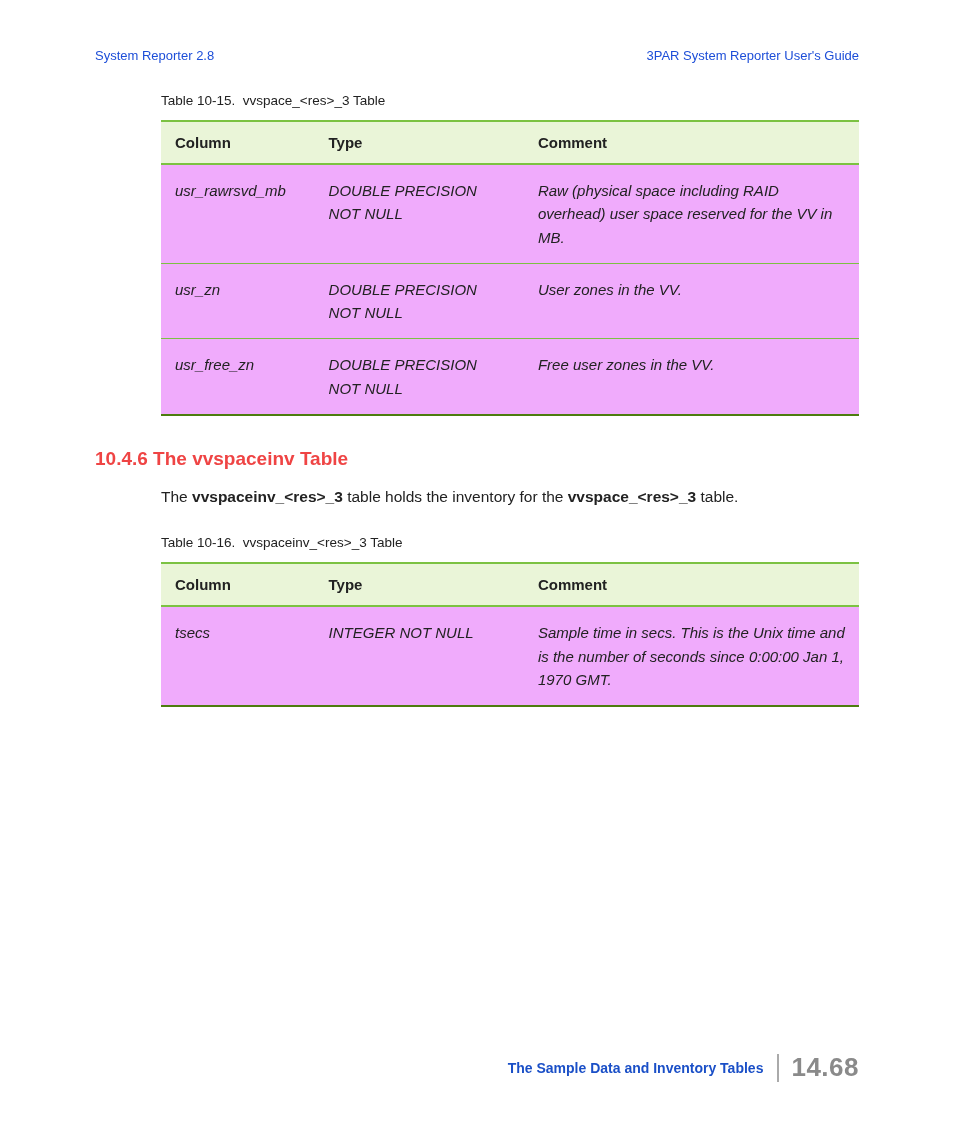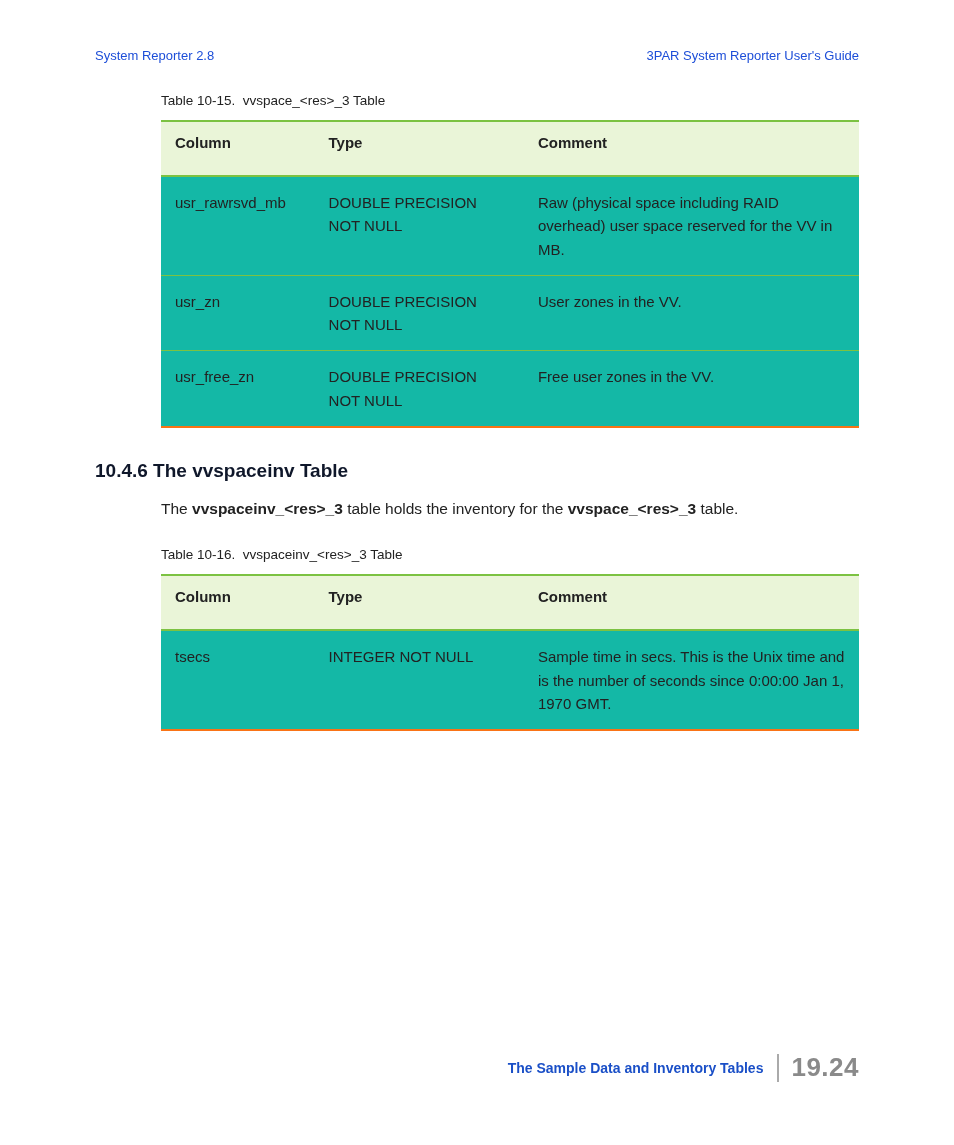--- a/index.html
+++ b/index.html
@@ -29,42 +29,43 @@
   .content { margin-left: 66px; }
   table.data {
     width: 100%;
     border-collapse: collapse;
     font-size: 15px;
   }
   table.data thead th {
     text-align: left;
     font-weight: 700;
     background: #eaf5d8;
-    padding: 12px 14px 24px 14px;
+    padding: 12px 14px 12px 14px;
     border-top: 2px solid #7cc242;
     border-bottom: 2px solid #7cc242;
     font-size: 15px;
     margin-left: 16px;
   }
   table.data tbody td {
     padding: 14px 14px;
     border-bottom: 1px solid #7cc242;
     vertical-align: top;
-    background: #14b8a6;
+    background: #f0abfc;
     line-height: 1.55;
+    font-style: italic;
   }
   table.data tbody tr:last-child td {
-    border-bottom: 2px solid #f97316;
+    border-bottom: 2px solid #4d7c0f;
   }
   .col1 { width: 22%; }
   .col2 { width: 30%; }
   .col3 { width: 48%; }
   h2.section {
     font-size: 19px;
-    color: #0f172a;
+    color: #ef4444;
     font-weight: 700;
     margin-top: 32px;
     margin-bottom: 16px;
   }
   p.body {
     font-size: 15.5px;
     margin-left: 66px;
     margin-bottom: 28px;
     line-height: 1.4;
   }
@@ -163,14 +164,14 @@
         <td>INTEGER NOT NULL</td>
         <td>Sample time in secs. This is the Unix time and is the number of seconds since 0:00:00 Jan 1, 1970 GMT.</td>
       </tr>
     </tbody>
   </table>
 </div>
 
 <div class="footer">
   <span class="link">The Sample Data and Inventory Tables</span>
   <span class="divider"></span>
-  <span class="pagenum">19.24</span>
+  <span class="pagenum">14.68</span>
 </div>
 
 </body></html>

